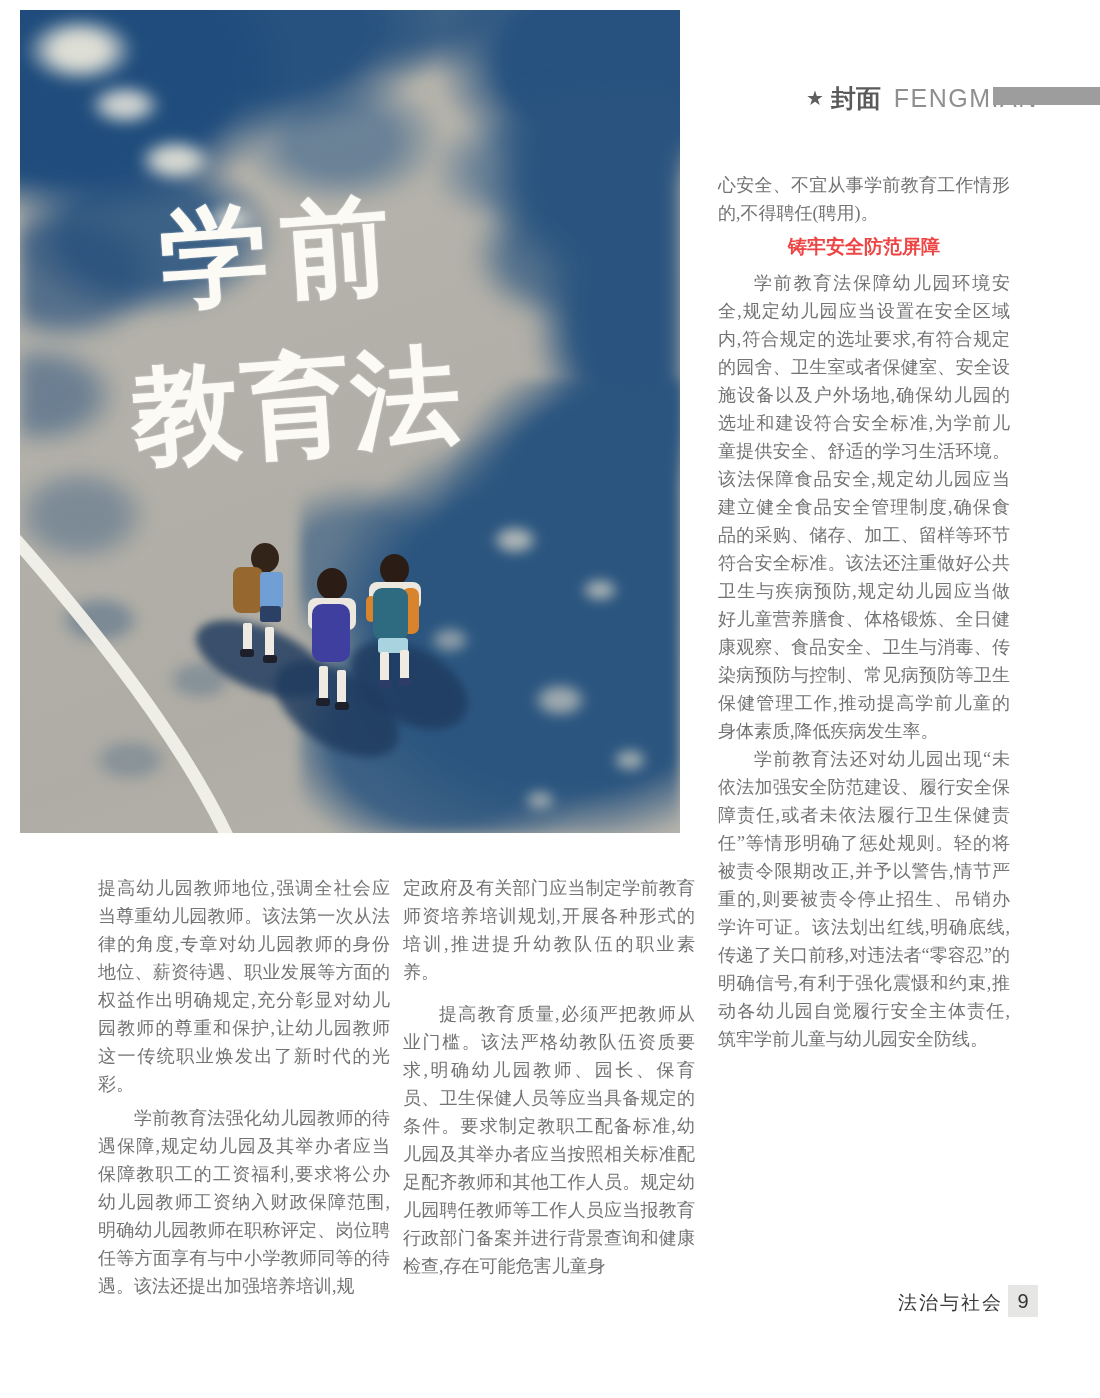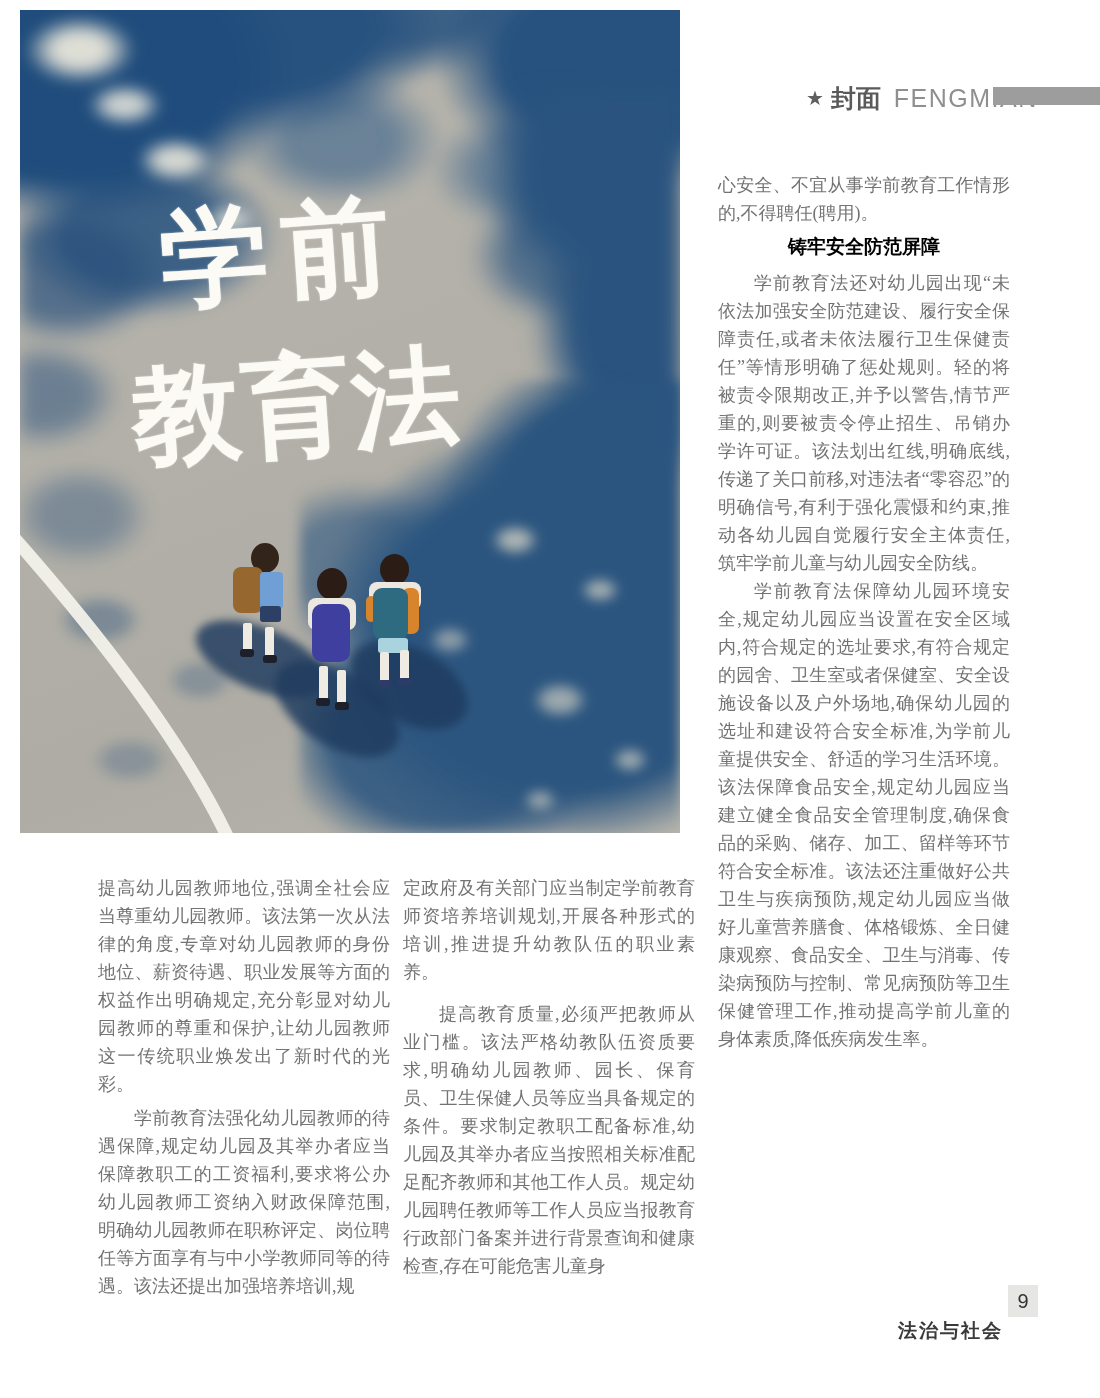--- a/index.html
+++ b/index.html
@@ -83,26 +83,26 @@
   
   .col{position:absolute;width:292px;}
   .col p{margin:0;font-size:18px;line-height:28px;text-align:justify;color:#737373;
          word-break:break-all;}
   .col p.ind{text-indent:2em;}
   .col1{left:98px;top:874px;}
   .col2{left:403px;top:874px;}
   .col3{left:718px;top:171px;}
   .col1 .gap6{margin-top:6px;}
   .col2 .gap14{margin-top:14px;}
-  .subhead{margin:4px 0 6px 0;font-size:19px;line-height:32px;text-align:center;color:#000000;
+  .subhead{margin:4px 0 6px 0;font-size:19px;line-height:32px;text-align:center;color:#ef4444;
            font-family:"Liberation Sans","DejaVu Sans",sans-serif;font-weight:bold;}
 
   
   .ftr-journal{position:absolute;left:898px;top:1290px;font-family:"Liberation Sans","DejaVu Sans",sans-serif;
-               font-size:19px;font-weight:bold;color:#3a3a3a;letter-spacing:2px;margin-top:28px;}
+               font-size:19px;font-weight:normal;color:#3a3a3a;letter-spacing:2px;}
   .ftr-pagebox{position:absolute;left:1008px;top:1285px;width:30px;height:32px;background:#e6e6e4;
                display:flex;align-items:center;justify-content:center;
                font-family:"Liberation Sans","DejaVu Sans",sans-serif;font-size:20px;color:#333;}
 </style>
 </head>
 <body>
 
 <div class="page">
 
   <div class="cover" title="三个背书包的儿童走在树影斑驳的路面上">
@@ -171,22 +171,22 @@
   </div>
 
   <div class="col col2">
     <p>定政府及有关部门应当制定学前教育师资培养培训规划,开展各种形式的培训,推进提升幼教队伍的职业素养。</p>
     <p class="ind gap14">提高教育质量,必须严把教师从业门槛。该法严格幼教队伍资质要求,明确幼儿园教师、园长、保育员、卫生保健人员等应当具备规定的条件。要求制定教职工配备标准,幼儿园及其举办者应当按照相关标准配足配齐教师和其他工作人员。规定幼儿园聘任教师等工作人员应当报教育行政部门备案并进行背景查询和健康检查,存在可能危害儿童身</p>
   </div>
 
   <div class="col col3">
     <p>心安全、不宜从事学前教育工作情形的,不得聘任(聘用)。</p>
     <h3 class="subhead">铸牢安全防范屏障</h3>
+    <p class="ind">学前教育法保障幼儿园环境安全,规定幼儿园应当设置在安全区域内,符合规定的选址要求,有符合规定的园舍、卫生室或者保健室、安全设施设备以及户外场地,确保幼儿园的选址和建设符合安全标准,为学前儿童提供安全、舒适的学习生活环境。该法保障食品安全,规定幼儿园应当建立健全食品安全管理制度,确保食品的采购、储存、加工、留样等环节符合安全标准。该法还注重做好公共卫生与疾病预防,规定幼儿园应当做好儿童营养膳食、体格锻炼、全日健康观察、食品安全、卫生与消毒、传染病预防与控制、常见病预防等卫生保健管理工作,推动提高学前儿童的身体素质,降低疾病发生率。</p>
     <p class="ind">学前教育法还对幼儿园出现“未依法加强安全防范建设、履行安全保障责任,或者未依法履行卫生保健责任”等情形明确了惩处规则。轻的将被责令限期改正,并予以警告,情节严重的,则要被责令停止招生、吊销办学许可证。该法划出红线,明确底线,传递了关口前移,对违法者“零容忍”的明确信号,有利于强化震慑和约束,推动各幼儿园自觉履行安全主体责任,筑牢学前儿童与幼儿园安全防线。</p>
-    <p class="ind">学前教育法保障幼儿园环境安全,规定幼儿园应当设置在安全区域内,符合规定的选址要求,有符合规定的园舍、卫生室或者保健室、安全设施设备以及户外场地,确保幼儿园的选址和建设符合安全标准,为学前儿童提供安全、舒适的学习生活环境。该法保障食品安全,规定幼儿园应当建立健全食品安全管理制度,确保食品的采购、储存、加工、留样等环节符合安全标准。该法还注重做好公共卫生与疾病预防,规定幼儿园应当做好儿童营养膳食、体格锻炼、全日健康观察、食品安全、卫生与消毒、传染病预防与控制、常见病预防等卫生保健管理工作,推动提高学前儿童的身体素质,降低疾病发生率。</p>
   </div>
 
   <div class="ftr-journal">法治与社会</div>
   <div class="ftr-pagebox">
     <span>9</span>
   </div>
 
 </div>
 
 </body></html>

